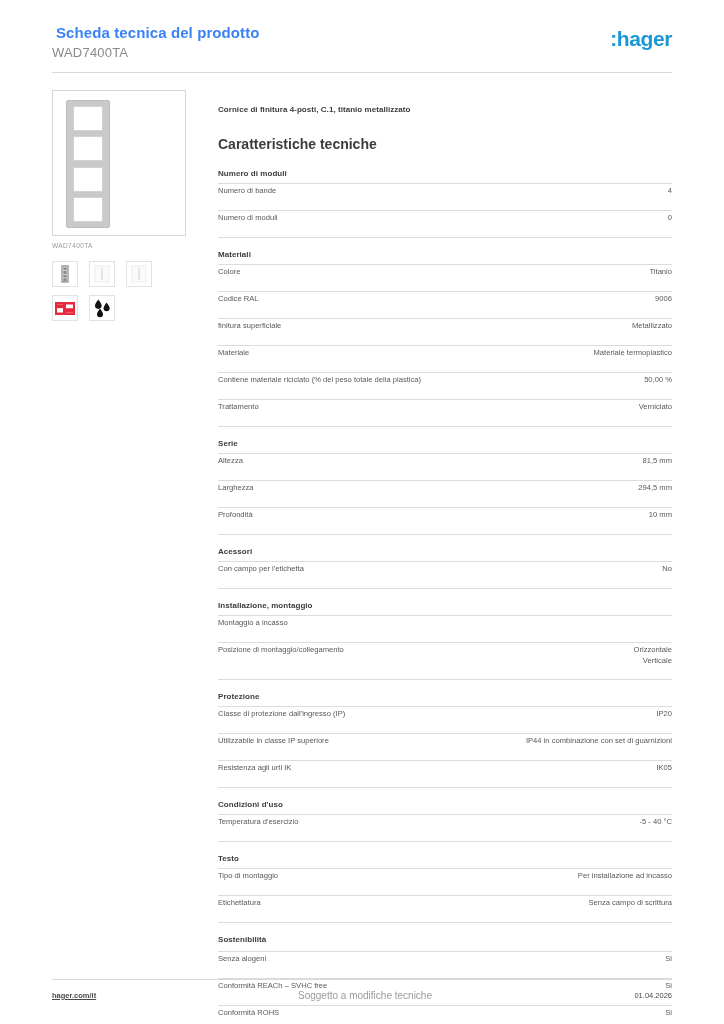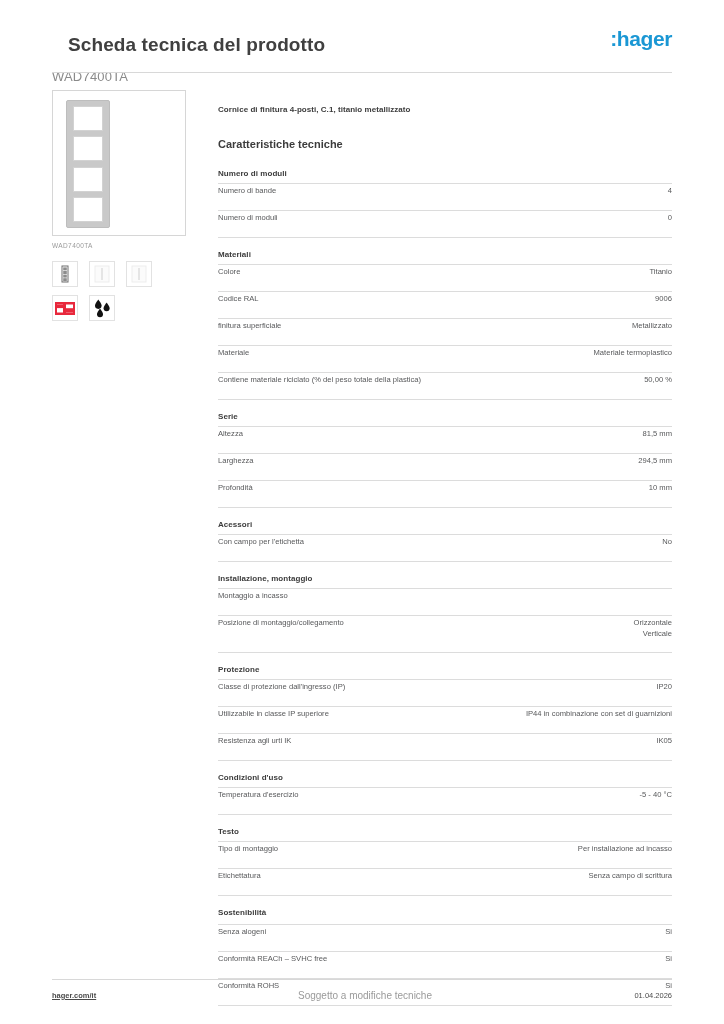--- a/index.html
+++ b/index.html
@@ -26,26 +26,26 @@
 
   
   .header {
     position: absolute;
     left: 52px;
     top: 20px;
     width: 620px;
     height: 50px;
   }
   .header-title {
-    font-size: 19px;
-    font-weight: bold;
-    color: #404040;
+    font-size: 15px;
+    font-weight: bold;
+    color: #3b82f6;
     letter-spacing: 0.1px;
     line-height: 17px;
-    margin: 16px;
+    margin: 4px;
   }
   .header-subtitle {
     font-size: 13px;
     font-weight: normal;
     color: #8a8a8a;
     line-height: 16px;
     margin: 1px 0 0 0;
     letter-spacing: 0.2px;
   }
   .logo {
@@ -157,21 +157,21 @@
   }
   .section-title {
     font-size: 8px;
     font-weight: bold;
     color: #3c3c3c;
     line-height: 11px;
     margin: 0 0 4px 0;
     letter-spacing: 0.05px;
   }
   .table-caption {
-    font-size: 11px;
+    font-size: 14px;
     font-weight: bold;
     color: #3c3c3c;
     line-height: 11px;
     margin: 0 0 18px 0;
   }
   .spec-group { margin-bottom: 11px; }
   .spec-group.extra-gap .spec-rows { margin-top: 6px; }
   .spec-rows { width: 100%; }
   .spec-row {
     display: flex;
@@ -342,20 +342,24 @@
               <div class="spec-value">Metallizzato</div>
             </div>
             <div class="spec-row">
               <div class="spec-label">Materiale</div>
               <div class="spec-value">Materiale termoplastico</div>
             </div>
             <div class="spec-row">
               <div class="spec-label">Contiene materiale riciclato (% del peso totale della plastica)</div>
               <div class="spec-value">50,00 %</div>
             </div>
+            <div class="spec-row">
+              <div class="spec-label">Trattamento</div>
+              <div class="spec-value">Verniciato</div>
+            </div>
           </div>
         </div>
         <div class="spec-group">
           <div class="section-title">Serie</div>
           <div class="spec-rows">
             <div class="spec-row">
               <div class="spec-label">Altezza</div>
               <div class="spec-value">81,5 mm</div>
             </div>
             <div class="spec-row">

